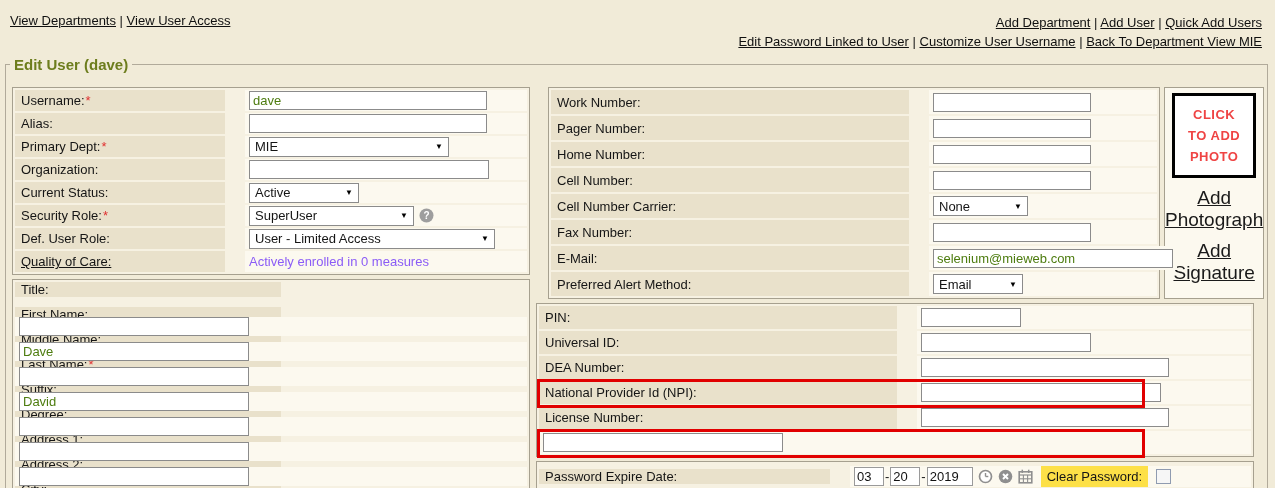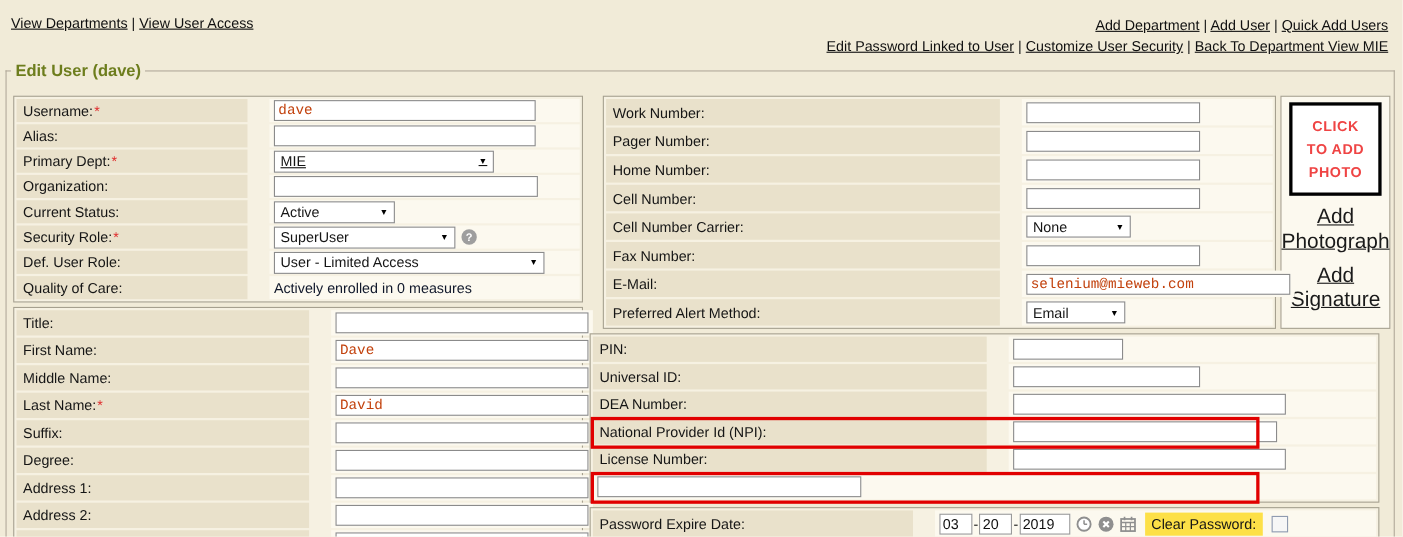--- a/index.html
+++ b/index.html
@@ -14,29 +14,29 @@
       border:1px solid #b1aa9a;border-bottom:none;padding:0;margin:0;}
   .fs legend{font-weight:bold;font-size:15px;color:#6d7d1d;padding:0 4px;margin-left:4px;}
   .col-left{position:absolute;left:6px;top:14px;width:518px;}
   .col-right{position:absolute;left:530px;top:14px;width:718px;}
   
   .tbl{border:1px solid #a6a08f;background:#f6f1e2;padding:2px;display:flex;flex-direction:column;gap:2px;margin-bottom:4px;}
   .t-row{display:flex;gap:20px;}
   .t-lbl{background:#e9e1cb;padding:0 6px;display:flex;align-items:center;box-sizing:border-box;flex-shrink:0;}
   .t-val{background:#fcf9ef;flex:1;display:flex;align-items:center;padding:0 4px;position:relative;}
   .tbl-account .t-row{height:21px;}   .tbl-account .t-lbl{width:210px;}
-  .tbl-personal .t-row{height:23px;}  .tbl-personal .t-lbl{width:266px;}
+  .tbl-personal .t-row{height:23px;flex-direction:column;}  .tbl-personal .t-lbl{width:266px;}
   .tbl-contact .t-row{height:24px;}   .tbl-contact .t-lbl{width:358px;}
   .tbl-identifiers .t-row{height:23px;} .tbl-identifiers .t-lbl{width:358px;}
-  .tbl-dates .t-row{height:24px;}     .tbl-dates .t-lbl{width:291px;}
+  .tbl-dates .t-row{height:24px;align-items:center;}     .tbl-dates .t-lbl{width:291px;}
   .req{color:#e03030;margin-left:1px;}
-  .lbl-link{cursor:pointer;}
-  .note{color:#0f172a;}
-  .txt{height:19px;border:1px solid #8b8b8b;background:#fff;font-family:Liberation Mono, monospace;
-       font-size:13px;padding:0 3px;box-sizing:border-box;color:#c2410c;}
+  .lbl-link{text-decoration:underline;cursor:pointer;}
+  .note{color:#8b5cf6;}
+  .txt{height:19px;border:1px solid #8b8b8b;background:#fff;font-family:Liberation Sans, sans-serif;
+       font-size:13px;padding:0 3px;box-sizing:border-box;color:#4d7c0f;}
   .select{height:20px;border:1px solid #8b8b8b;background:#fff;display:flex;align-items:center;
           justify-content:space-between;padding:0 5px;box-sizing:border-box;cursor:default;}
   .sel-arrow{font-size:8px;margin-left:8px;color:#000;}
   .hl-row{position:relative;}
   .hl-row::after{content:"";position:absolute;left:-2px;top:-2px;height:100%;width:602px;
                  border:3px solid #e10000;pointer-events:none;z-index:5;}
   
   .d-in{width:30px;height:19px;border:1px solid #9a9a9a;background:#fff;font-family:"Liberation Sans",sans-serif;
         font-size:13px;padding:0 2px;box-sizing:border-box;text-align:left;color:#111;}
   .d-y{width:46px;}
@@ -52,21 +52,21 @@
   .photo-link{display:block;margin-top:9px;font-size:19px;color:#1a1a1a;}
 </style>
 </head>
 <body>
 
 <div class="page">
 
   <div class="nav-left"><a class="nav-link">View Departments</a><span class="sep"> | </span><a class="nav-link">View User Access</a></div>
   <div class="nav-right">
     <div><a class="nav-link">Add Department</a><span class="sep"> | </span><a class="nav-link">Add User</a><span class="sep"> | </span><a class="nav-link">Quick Add Users</a></div>
-    <div><a class="nav-link">Edit Password Linked to User</a><span class="sep"> | </span><a class="nav-link">Customize User Security</a><span class="sep"> | </span><a class="nav-link">Back To Department View MIE</a></div>
+    <div><a class="nav-link">Edit Password Linked to User</a><span class="sep"> | </span><a class="nav-link">Customize User Username</a><span class="sep"> | </span><a class="nav-link">Back To Department View MIE</a></div>
   </div>
 
   <fieldset class="fs">
     <legend>
       <span>Edit User (dave)</span>
     </legend>
 
     <div class="col-left">
       <div class="tbl tbl-account" id="tbl-account">
           <div class="t-row">
@@ -85,21 +85,21 @@
             <div class="t-val">
               <input class="txt" value="" style="width: 238px;">
             </div>
           </div>
           <div class="t-row">
             <div class="t-lbl">
               <span>Primary Dept:</span>
               <span class="req">*</span>
             </div>
             <div class="t-val">
-              <div class="select" style="width: 200px; text-decoration: underline;">
+              <div class="select" style="width: 200px;">
                 <span>MIE</span>
                 <span class="sel-arrow">▼</span>
               </div>
             </div>
           </div>
           <div class="t-row">
             <div class="t-lbl">
               <span>Organization:</span>
             </div>
             <div class="t-val">

